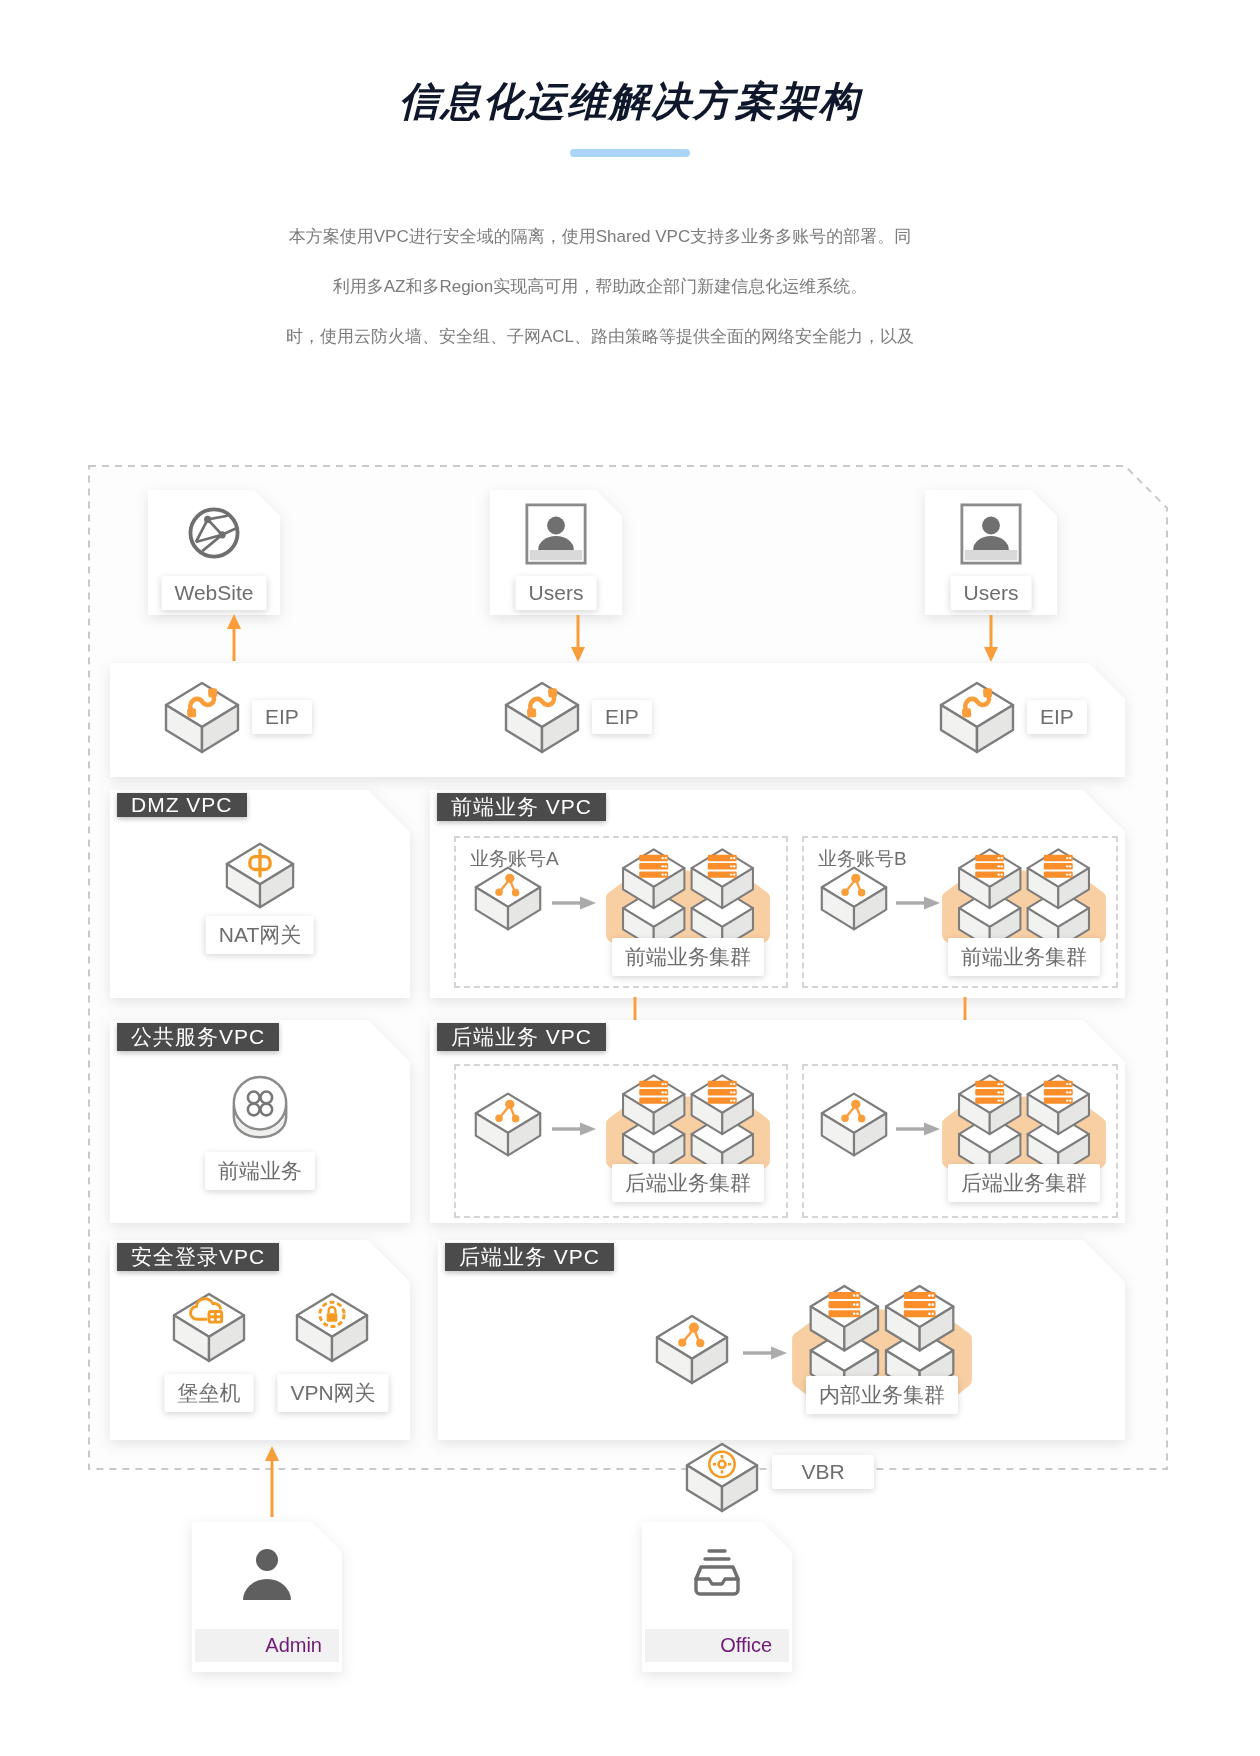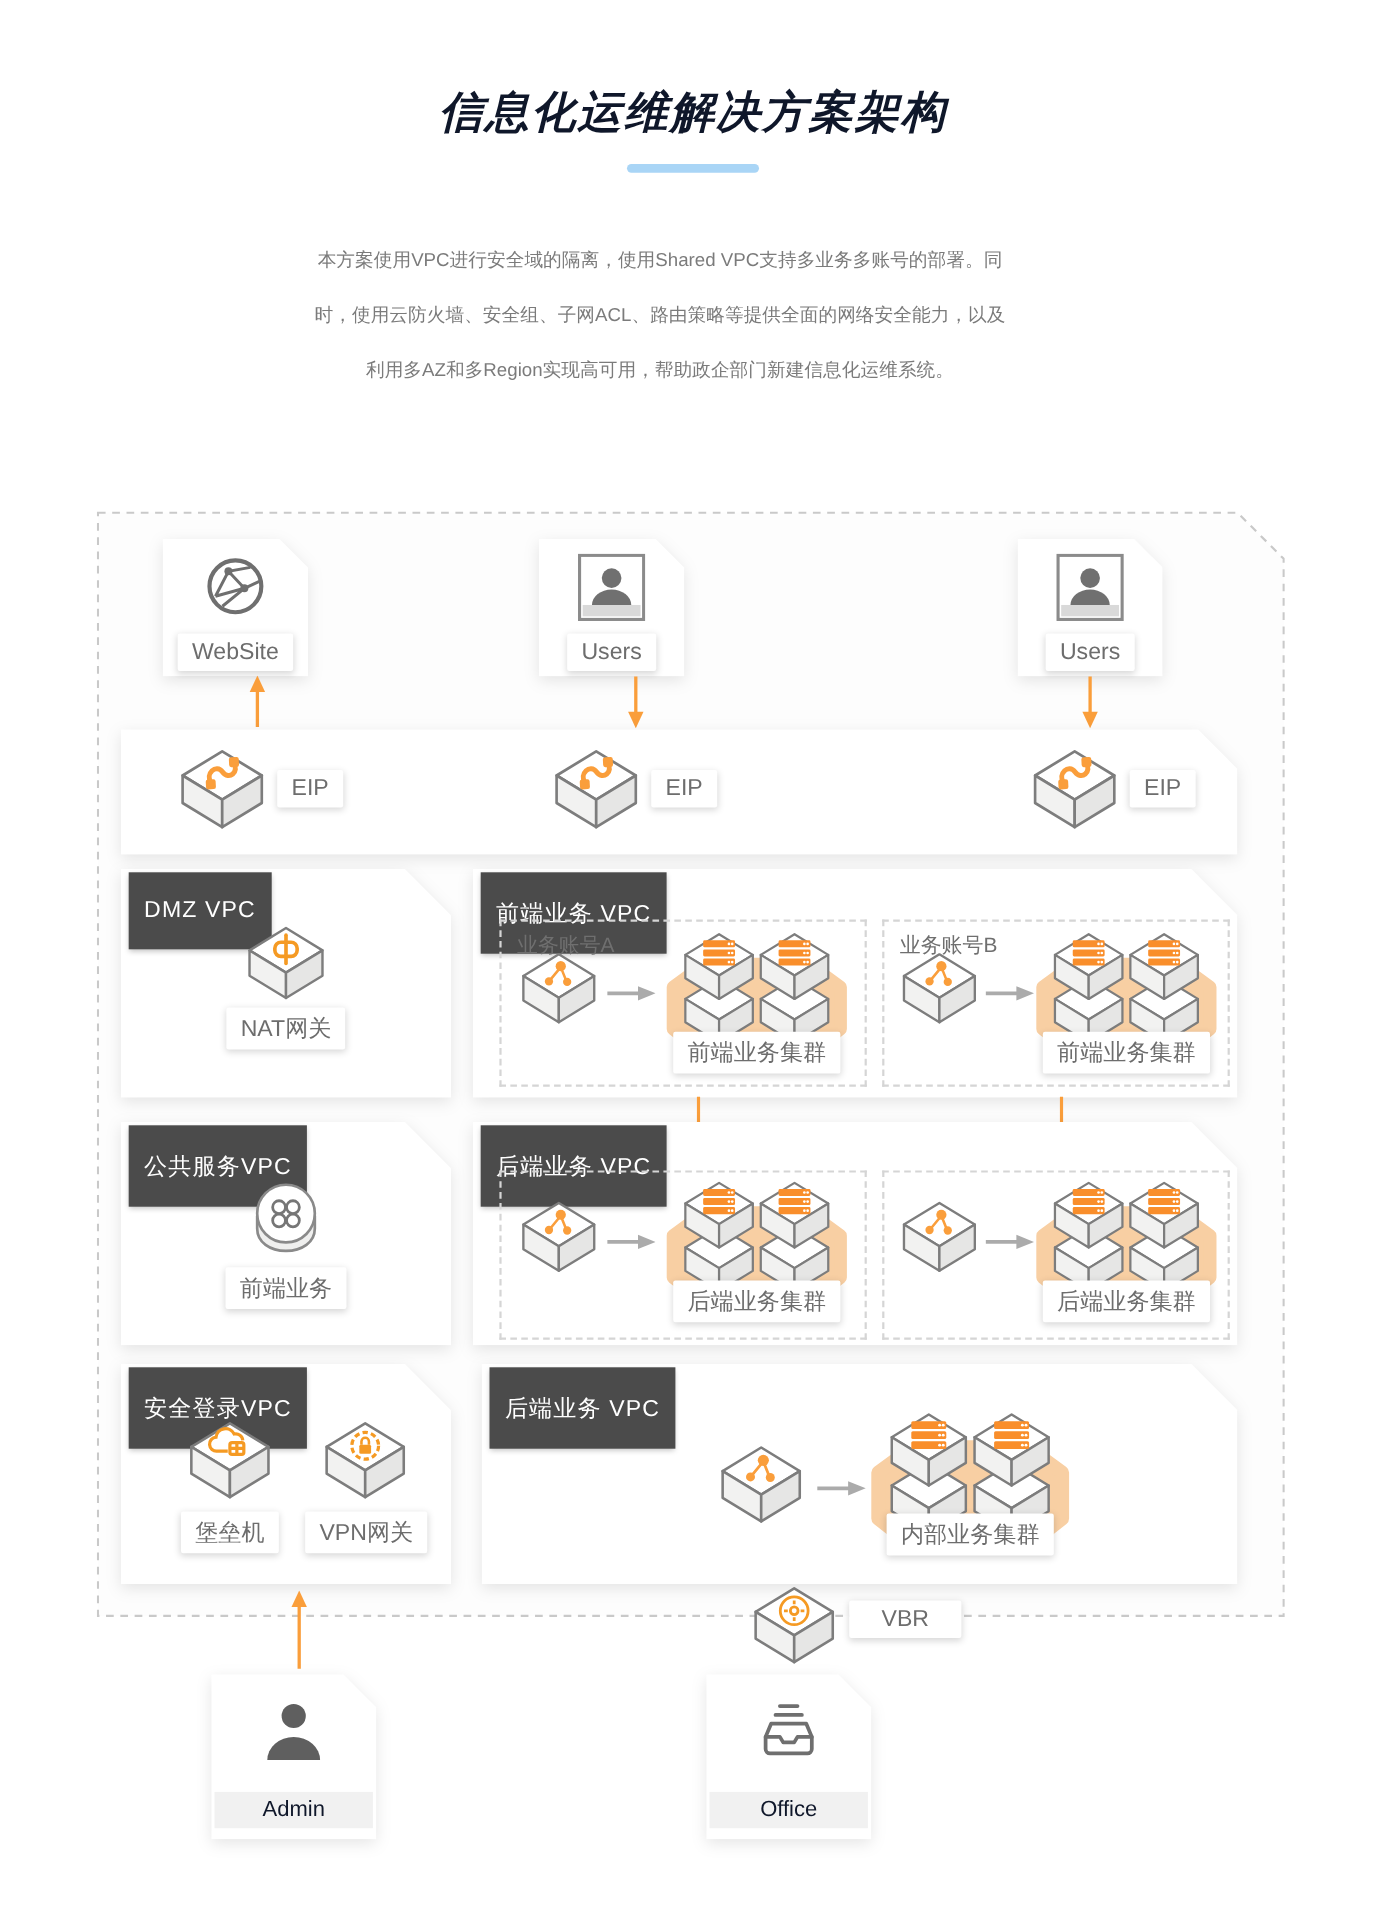--- a/index.html
+++ b/index.html
@@ -16,25 +16,25 @@
   .card{position:absolute;filter:drop-shadow(0 4px 7px rgba(0,0,0,0.10));}
   .card>.bg{position:absolute;inset:0;background:#ffffff;}
   .cut26{clip-path:polygon(0 0,calc(100% - 26px) 0,100% 26px,100% 100%,0 100%);}
   .cut30{clip-path:polygon(0 0,calc(100% - 30px) 0,100% 30px,100% 100%,0 100%);}
   .cut36{clip-path:polygon(0 0,calc(100% - 36px) 0,100% 36px,100% 100%,0 100%);}
   .cut42{clip-path:polygon(0 0,calc(100% - 42px) 0,100% 42px,100% 100%,0 100%);}
   .tag{position:absolute;background:#fff;color:#6d6d6d;font-size:21px;padding:5px 13px;
        box-shadow:0 2px 7px rgba(0,0,0,0.16);white-space:nowrap;border-radius:2px;}
   .center-x{left:50%;transform:translateX(-50%);}
   .vpc-header{position:absolute;left:7px;top:3px;background:#4b4b4b;color:#fff;font-size:21px;
-              padding:23px 14px;letter-spacing:1px;box-shadow:0 2px 5px rgba(0,0,0,0.25);white-space:nowrap;}
+              padding:0 14px;letter-spacing:1px;box-shadow:0 2px 5px rgba(0,0,0,0.25);white-space:nowrap;}
   .acct-box{position:absolute;border:2px dashed #d5d5d5;text-decoration:underline;}
   .acct-label{position:absolute;left:14px;top:8px;font-size:19px;color:#6f6f6f;white-space:nowrap;}
   .mini-label{position:absolute;left:50%;transform:translateX(-50%);bottom:10px;background:#f1f1f1;
-              color:#0f172a;font-size:20px;padding:5px 17px;width:110px;text-align:center;}
+              color:#701a75;font-size:20px;padding:5px 17px;width:110px;text-align:right;}
   svg{display:block;}
 </style>
 </head>
 <body>
 
 <svg width="0" height="0" style="position:absolute">
 <defs>
   <symbol id="iso" viewBox="0 0 80 76">
     <polygon points="40,4 76,26 40,48 4,26" fill="#ffffff" stroke="#7d7d7d" stroke-width="2.4" stroke-linejoin="round"></polygon>
     <polygon points="4,26 40,48 40,73 4,51" fill="#f2f2f1" stroke="#7d7d7d" stroke-width="2.4" stroke-linejoin="round"></polygon>
@@ -160,22 +160,22 @@
 </defs>
 </svg>
 
 <div class="canvas">
 
   <h1 class="title">信息化运维解决方案架构</h1>
   <div class="title-bar"></div>
 
   <p class="desc">
     <span>本方案使用VPC进行安全域的隔离，使用Shared VPC支持多业务多账号的部署。同</span>
+    <span>利用多AZ和多Region实现高可用，帮助政企部门新建信息化运维系统。</span>
     <span>时，使用云防火墙、安全组、子网ACL、路由策略等提供全面的网络安全能力，以及</span>
-    <span>利用多AZ和多Region实现高可用，帮助政企部门新建信息化运维系统。</span>
   </p>
 
   <svg class="abs" style="left:88px;top:465px" width="1080" height="1006">
     <path d="M1,1 H1037 L1079,43 V1004 H1 Z" fill="#fdfdfd" stroke="#c9c9c9" stroke-width="2" stroke-dasharray="7 6"></path>
   </svg>
 
   <div class="card" style="left:148px;top:490px;width:132px;height:125px">
     <div class="bg cut26"></div>
     <svg class="abs center-x" style="top:14px" width="58" height="58">
         <use href="#sym-globe"></use>

